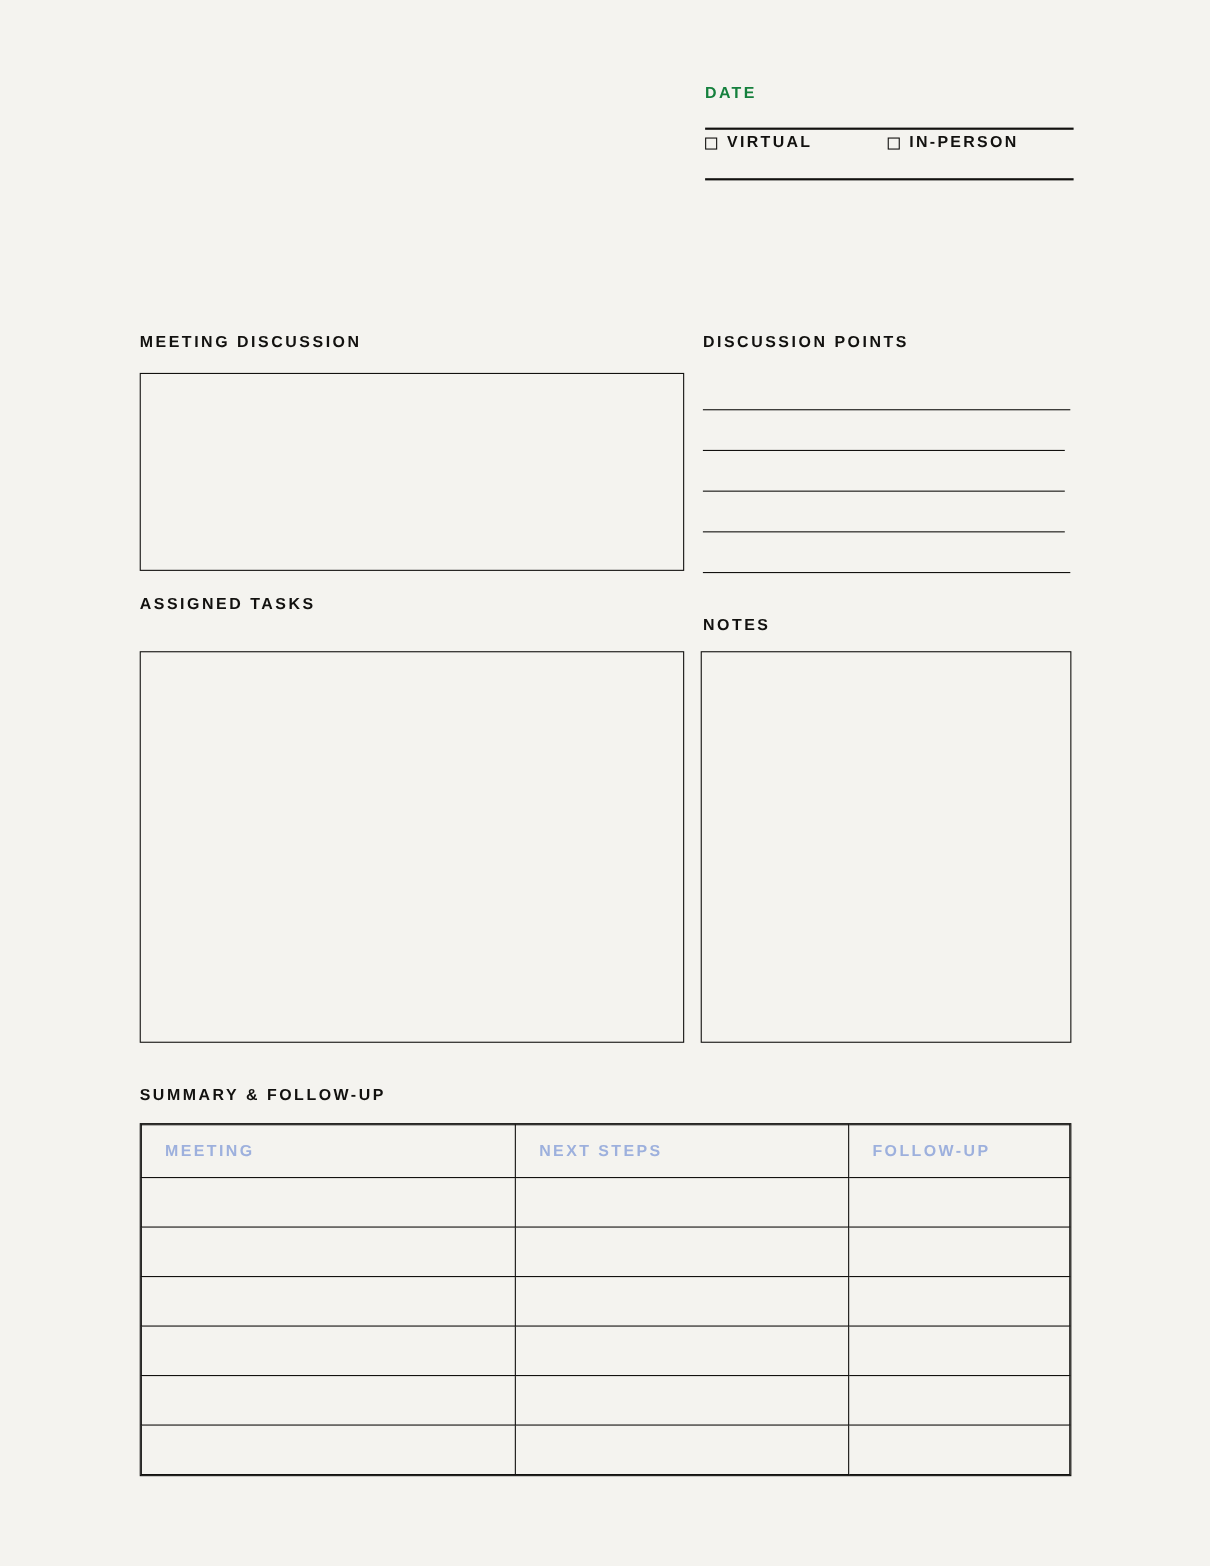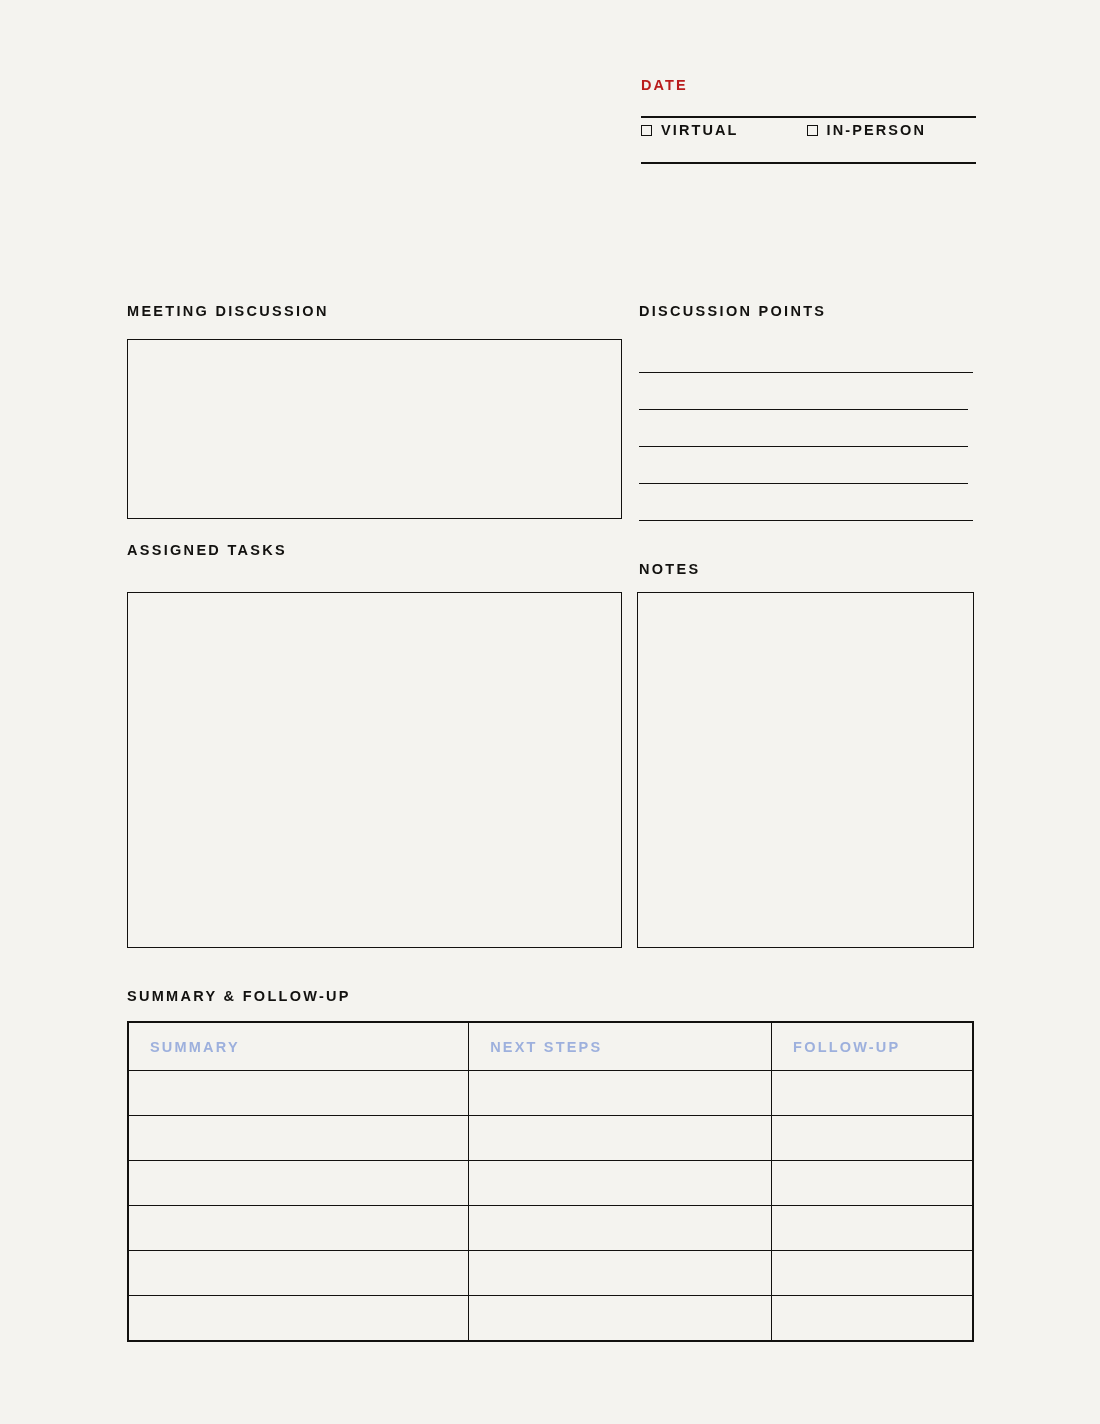--- a/index.html
+++ b/index.html
@@ -59,21 +59,21 @@
     position: relative;
     height: 42px;
     border-bottom: 2px solid #12110f;
     display: flex;
     align-items: flex-start;
   }
   .meta-label {
     font-size: 14.5px;
     font-weight: 700;
     letter-spacing: 2.1px;
-    color: #b91c1c;
+    color: #15803d;
     padding-top: 3px;
   }
   .meta-row.checks {
     display: flex;
     align-items: flex-start;
     gap: 4px;
     height: 44px;
   }
   .check-opt {
     display: flex;
@@ -205,21 +205,21 @@
 
   <div class="table">
     <table class="grid">
       <colgroup>
           <col class="c1">
           <col class="c2">
           <col class="c3">
         </colgroup>
       <thead>
         <tr>
-          <th>SUMMARY</th>
+          <th>MEETING</th>
           <th>NEXT STEPS</th>
           <th>FOLLOW-UP</th>
         </tr>
       </thead>
       <tbody>
         <tr>
           <td></td>
           <td></td>
           <td></td>
         </tr>

